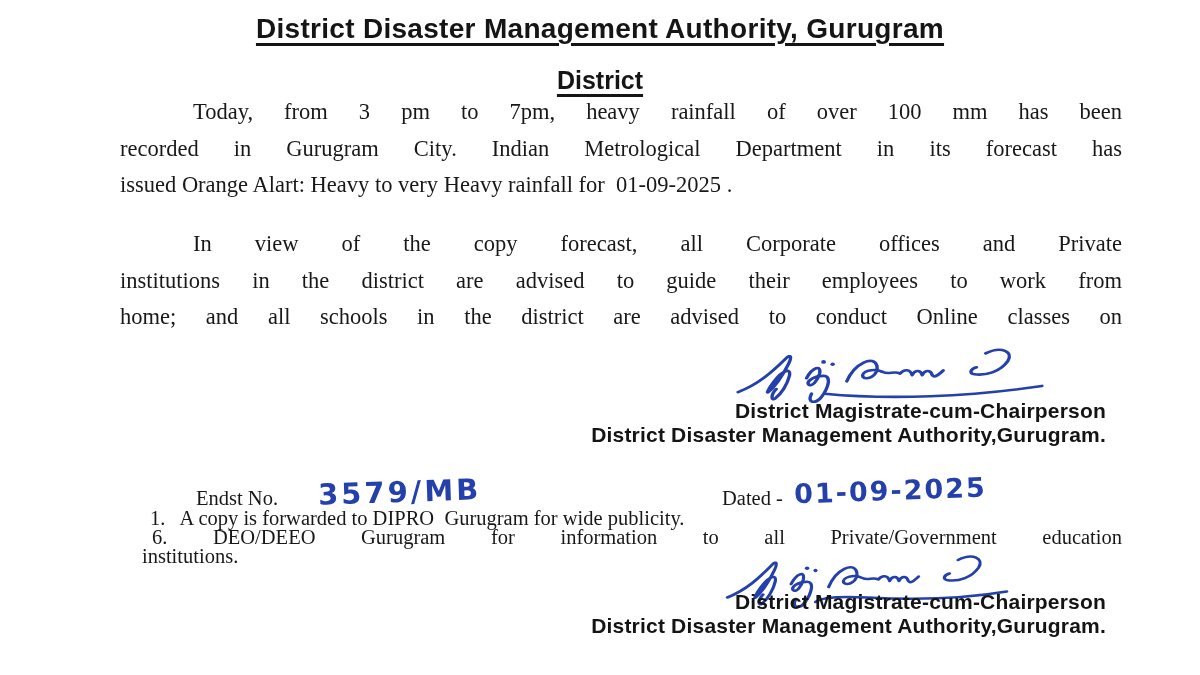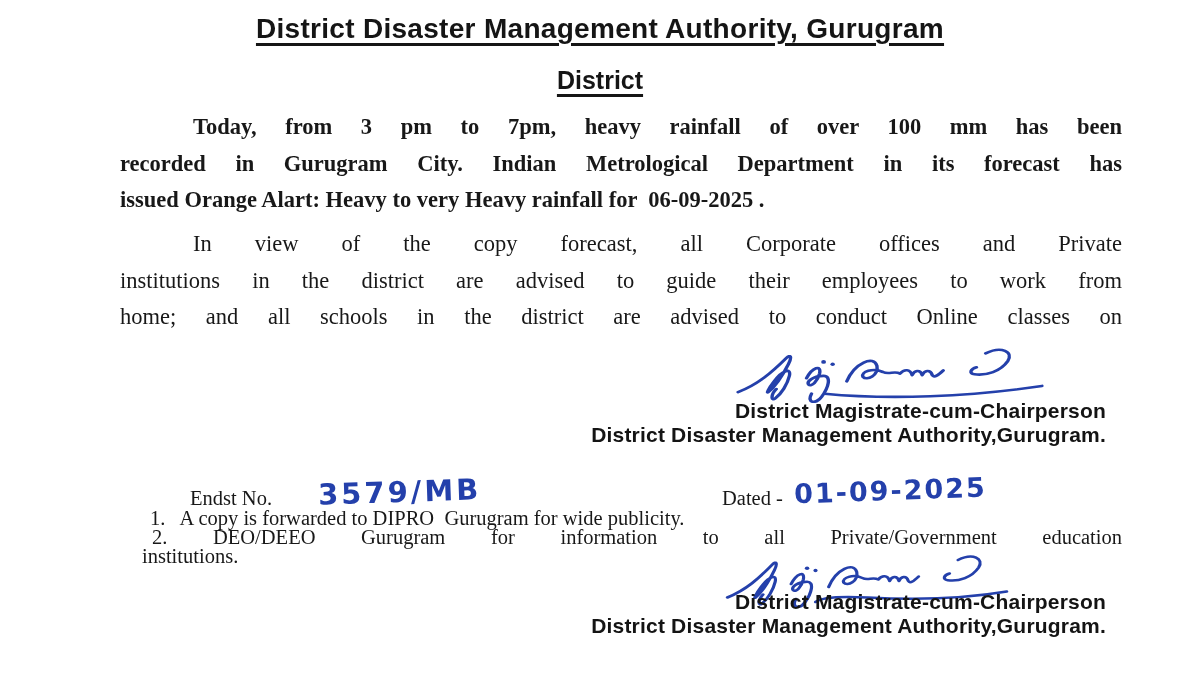--- a/index.html
+++ b/index.html
@@ -38,21 +38,21 @@
     color:#151515;
   }
 
   
   .para{
     left:120px;width:1002px;
     font-size:22.5px;
     line-height:36.6px;
     color:#181818;
   }
-  .p1{top:109px;font-weight:bold;}
+  .p1{top:94px;}
   .p2{top:226px;}
   .line{display:block;}
   .jl{text-align:justify;text-align-last:justify;}
   .indent{text-indent:73px;}
   .ll{text-align:left;white-space:pre-wrap;}
 
   
   .sig{stroke:var(--ink,#2440ab);fill:none;stroke-linecap:round;stroke-linejoin:round;}
   .sig-dot{fill:var(--ink,#2440ab);stroke:none;}
 
@@ -72,21 +72,21 @@
 
   
   .endl{font-size:20.5px;color:#181818;}
   .hand{
     font-family:"DejaVu Sans", sans-serif;
     font-weight:bold;
     color:var(--ink,#2440ab);
     transform:rotate(-2deg);
     white-space:pre;
   }
-  .endst-label{left:190px;top:487px;}
+  .endst-label{left:196px;top:487px;}
   .endst-no{left:318px;top:475px;font-size:29px;letter-spacing:3px;}
   .dated-label{left:722px;top:487px;}
   .date-hand{left:794px;top:475px;font-size:27px;letter-spacing:2px;}
   .item1{left:150px;top:507px;white-space:pre-wrap;}
   .item2{left:152px;top:526px;width:970px;text-align:justify;text-align-last:justify;}
   .item2cont{left:142px;top:545px;}
 </style>
 </head>
 <body>
 
@@ -96,21 +96,21 @@
     <span class="ul">District Disaster Management Authority, Gurugram</span>
   </div>
 
   <div class="abs doc-sub">
     <span class="ul">District</span>
   </div>
 
   <div class="abs para p1">
     <span class="line jl indent">Today, from 3 pm to 7pm, heavy rainfall of over 100 mm has been</span>
     <span class="line jl">recorded in Gurugram City. Indian Metrological Department in its forecast has</span>
-    <span class="line ll">issued Orange Alart: Heavy to very Heavy rainfall for  06-09-2025 .</span>
+    <span class="line ll">issued Orange Alart: Heavy to very Heavy rainfall for  01-09-2025 .</span>
   </div>
 
   <div class="abs para p2">
     <span class="line jl indent">In view of the copy forecast, all Corporate offices and Private</span>
     <span class="line jl">institutions in the district are advised to guide their employees to work from</span>
     <span class="line jl">home; and all schools in the district are advised to conduct Online classes on</span>
   </div>
 
   <svg class="abs" style="left:728px;top:341px;" width="322" height="62" viewBox="0 0 320 80" preserveAspectRatio="none">
     <g class="sig" stroke-width="3.4">
@@ -128,21 +128,21 @@
     <div>District Magistrate-cum-Chairperson</div>
     <div>District Disaster Management Authority,Gurugram.</div>
   </div>
 
   <div class="abs endl endst-label">Endst No.</div>
   <div class="abs hand endst-no">3579/MB</div>
   <div class="abs endl dated-label">Dated -</div>
   <div class="abs hand date-hand">01-09-2025</div>
 
   <div class="abs endl item1">1.   A copy is forwarded to DIPRO  Gurugram for wide publicity.</div>
-  <div class="abs endl item2">2. DEO/DEEO Gurugram for information to all  Private/Government education</div>
+  <div class="abs endl item2">6. DEO/DEEO Gurugram for information to all  Private/Government education</div>
   <div class="abs endl item2cont">institutions.</div>
 
   <svg class="abs" style="left:718px;top:548px;" width="300" height="60" viewBox="0 0 320 80" preserveAspectRatio="none">
     <g class="sig" stroke-width="3.4">
       <path d="M10,66 C30,56 44,40 58,22 C62,17 64,20 60,30 C52,50 44,62 40,66 C38,68 40,62 46,52 C54,38 63,34 61,45 C59,56 53,68 47,74 C43,78 42,70 48,62"></path>
       <path d="M78,48 C84,34 93,30 91,42 C89,52 83,60 80,56 C78,52 85,45 95,45 C103,45 100,60 93,72 C87,82 78,80 83,68"></path>
       <path d="M118,52 C126,28 145,18 148,32 C150,44 138,52 134,46 C132,40 144,34 154,40 C160,44 165,38 171,42 C175,36 181,36 183,44 C185,38 191,36 193,44 C195,38 201,36 203,44 C205,48 209,44 214,38"></path>
       <path d="M256,16 C272,6 284,14 278,26 C271,39 257,45 245,43 C239,42 241,36 247,34"></path>
       <path d="M104,72 C110,66 130,64 160,66 C220,70 270,66 308,58"></path>
     </g>

